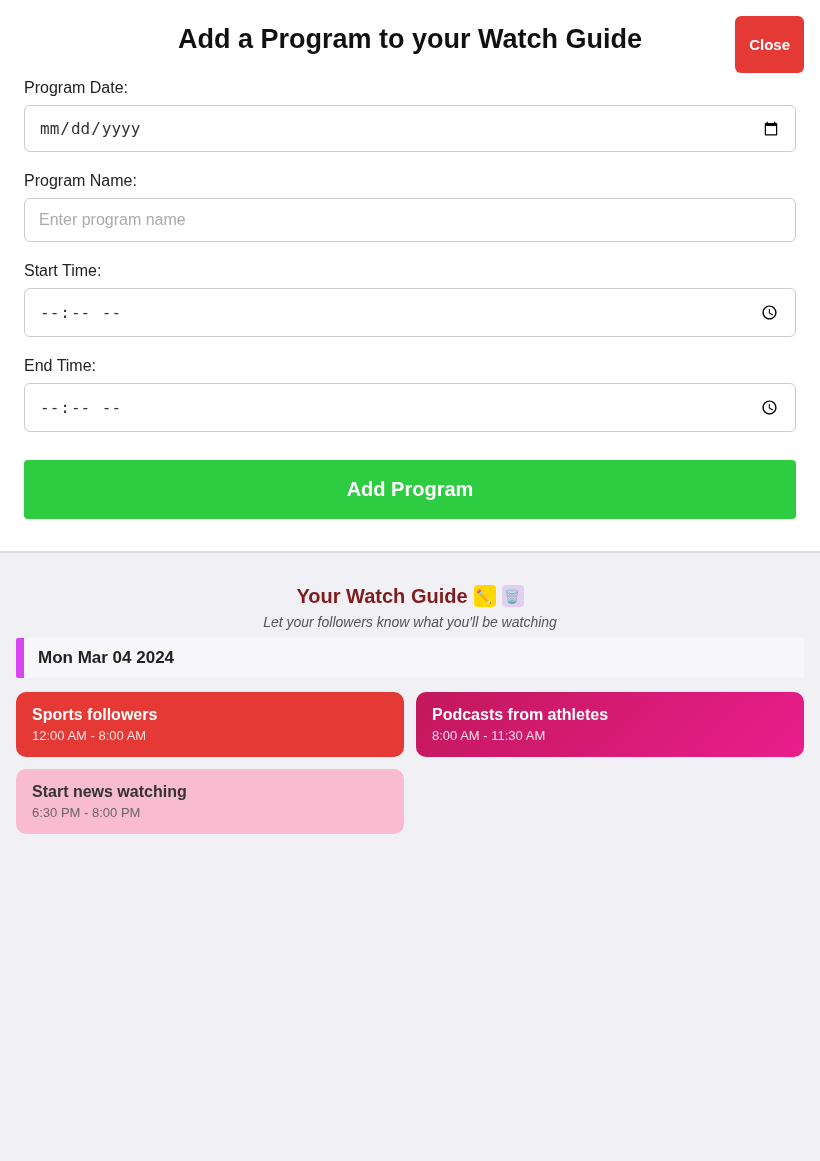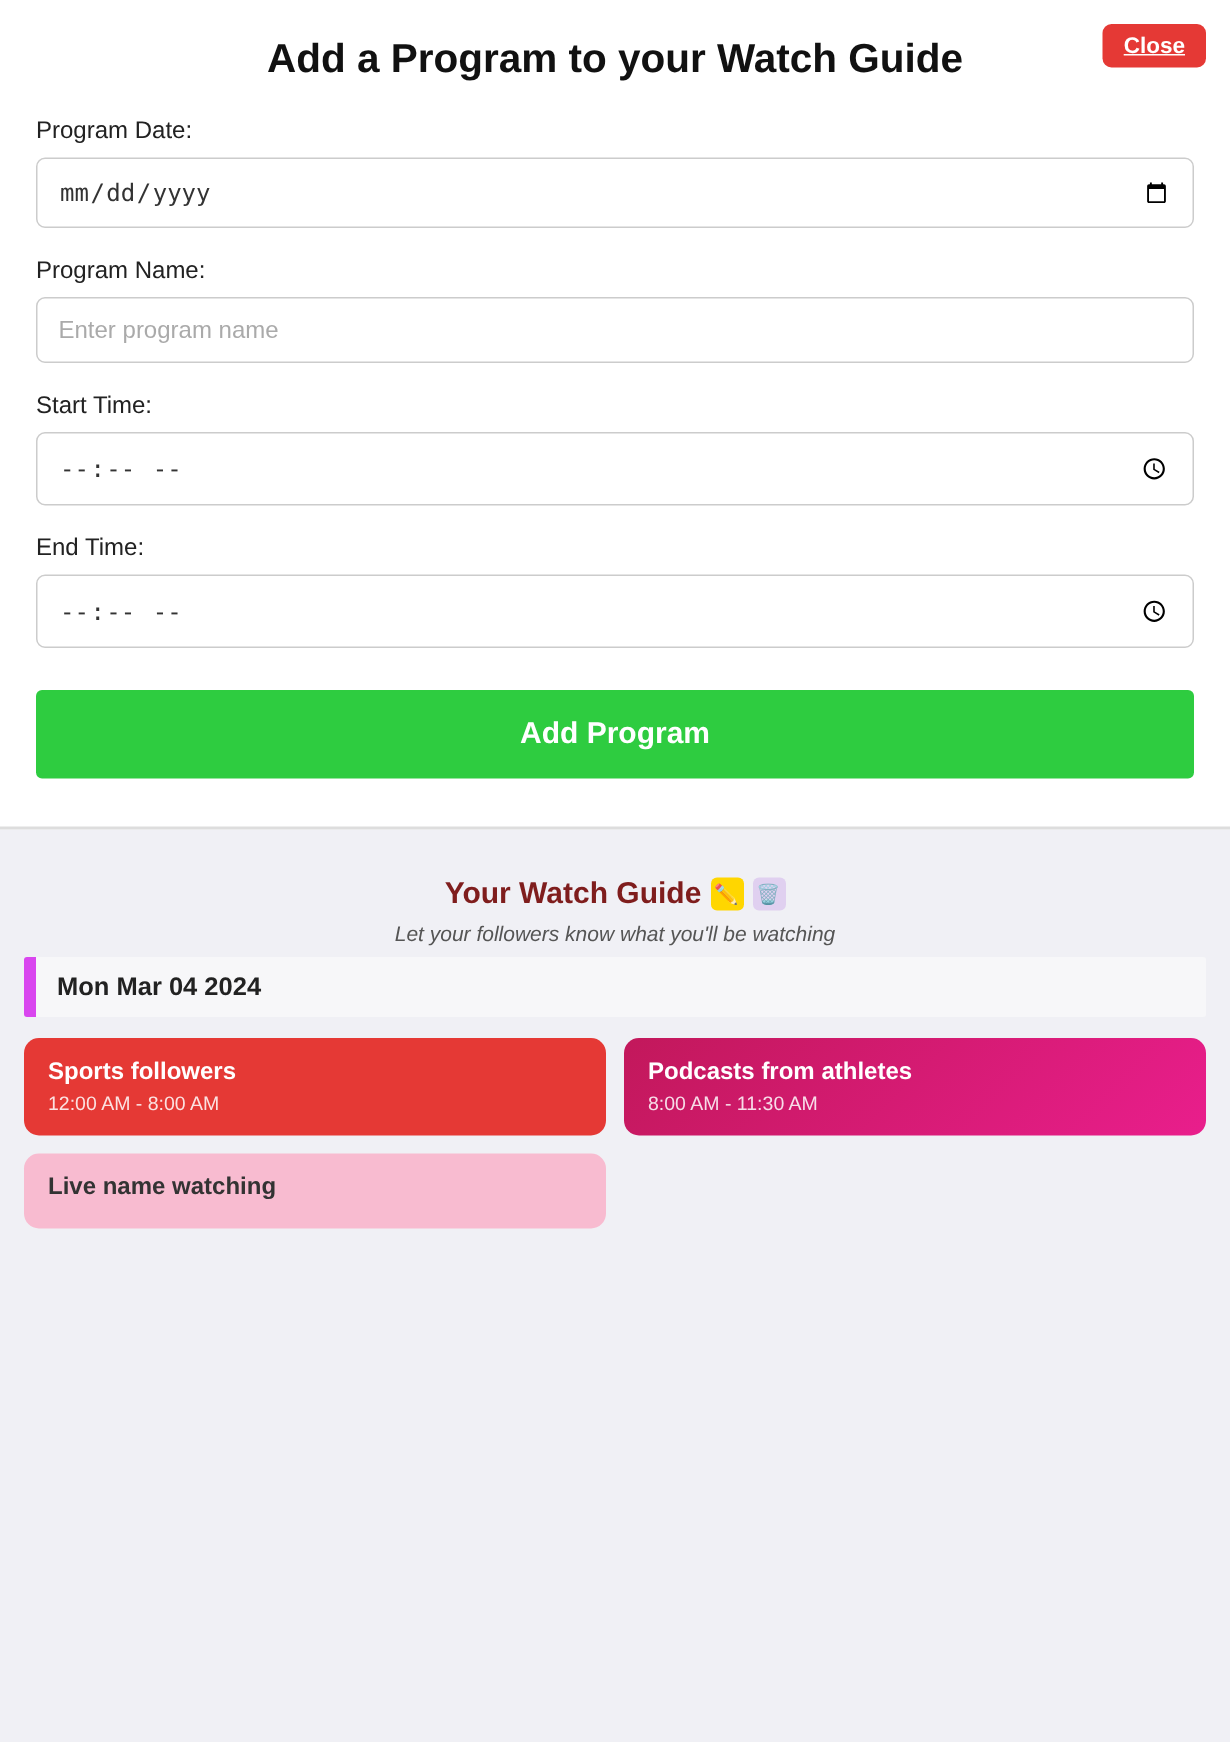--- a/index.html
+++ b/index.html
@@ -32,25 +32,24 @@
     }
 
     .close-btn {
       position: absolute;
       top: 16px;
       right: 16px;
       background: #e53935;
       color: #fff;
       border: none;
       border-radius: 6px;
-      padding: 6px 14px;
+      padding: 20px 14px;
       font-size: 15px;
       font-weight: 600;
       cursor: pointer;
-      text-decoration: underline;
     }
 
     .form-group {
       margin-bottom: 20px;
     }
 
     .form-label {
       display: block;
       font-size: 16px;
       font-weight: 500;
@@ -271,16 +270,17 @@
       <div class="program-time">12:00 AM - 8:00 AM</div>
     </div>
     <div class="program-card pink">
       <div class="program-name">Podcasts from athletes</div>
       <div class="program-time">8:00 AM - 11:30 AM</div>
     </div>
   </div>
 
   <div class="second-row">
     <div class="program-card light-pink">
-      <div class="program-name">Live name watching</div>
+      <div class="program-name">Start news watching</div>
+      <div class="program-time">6:30 PM - 8:00 PM</div>
     </div>
   </div>
 </div>
 
 </body></html>

